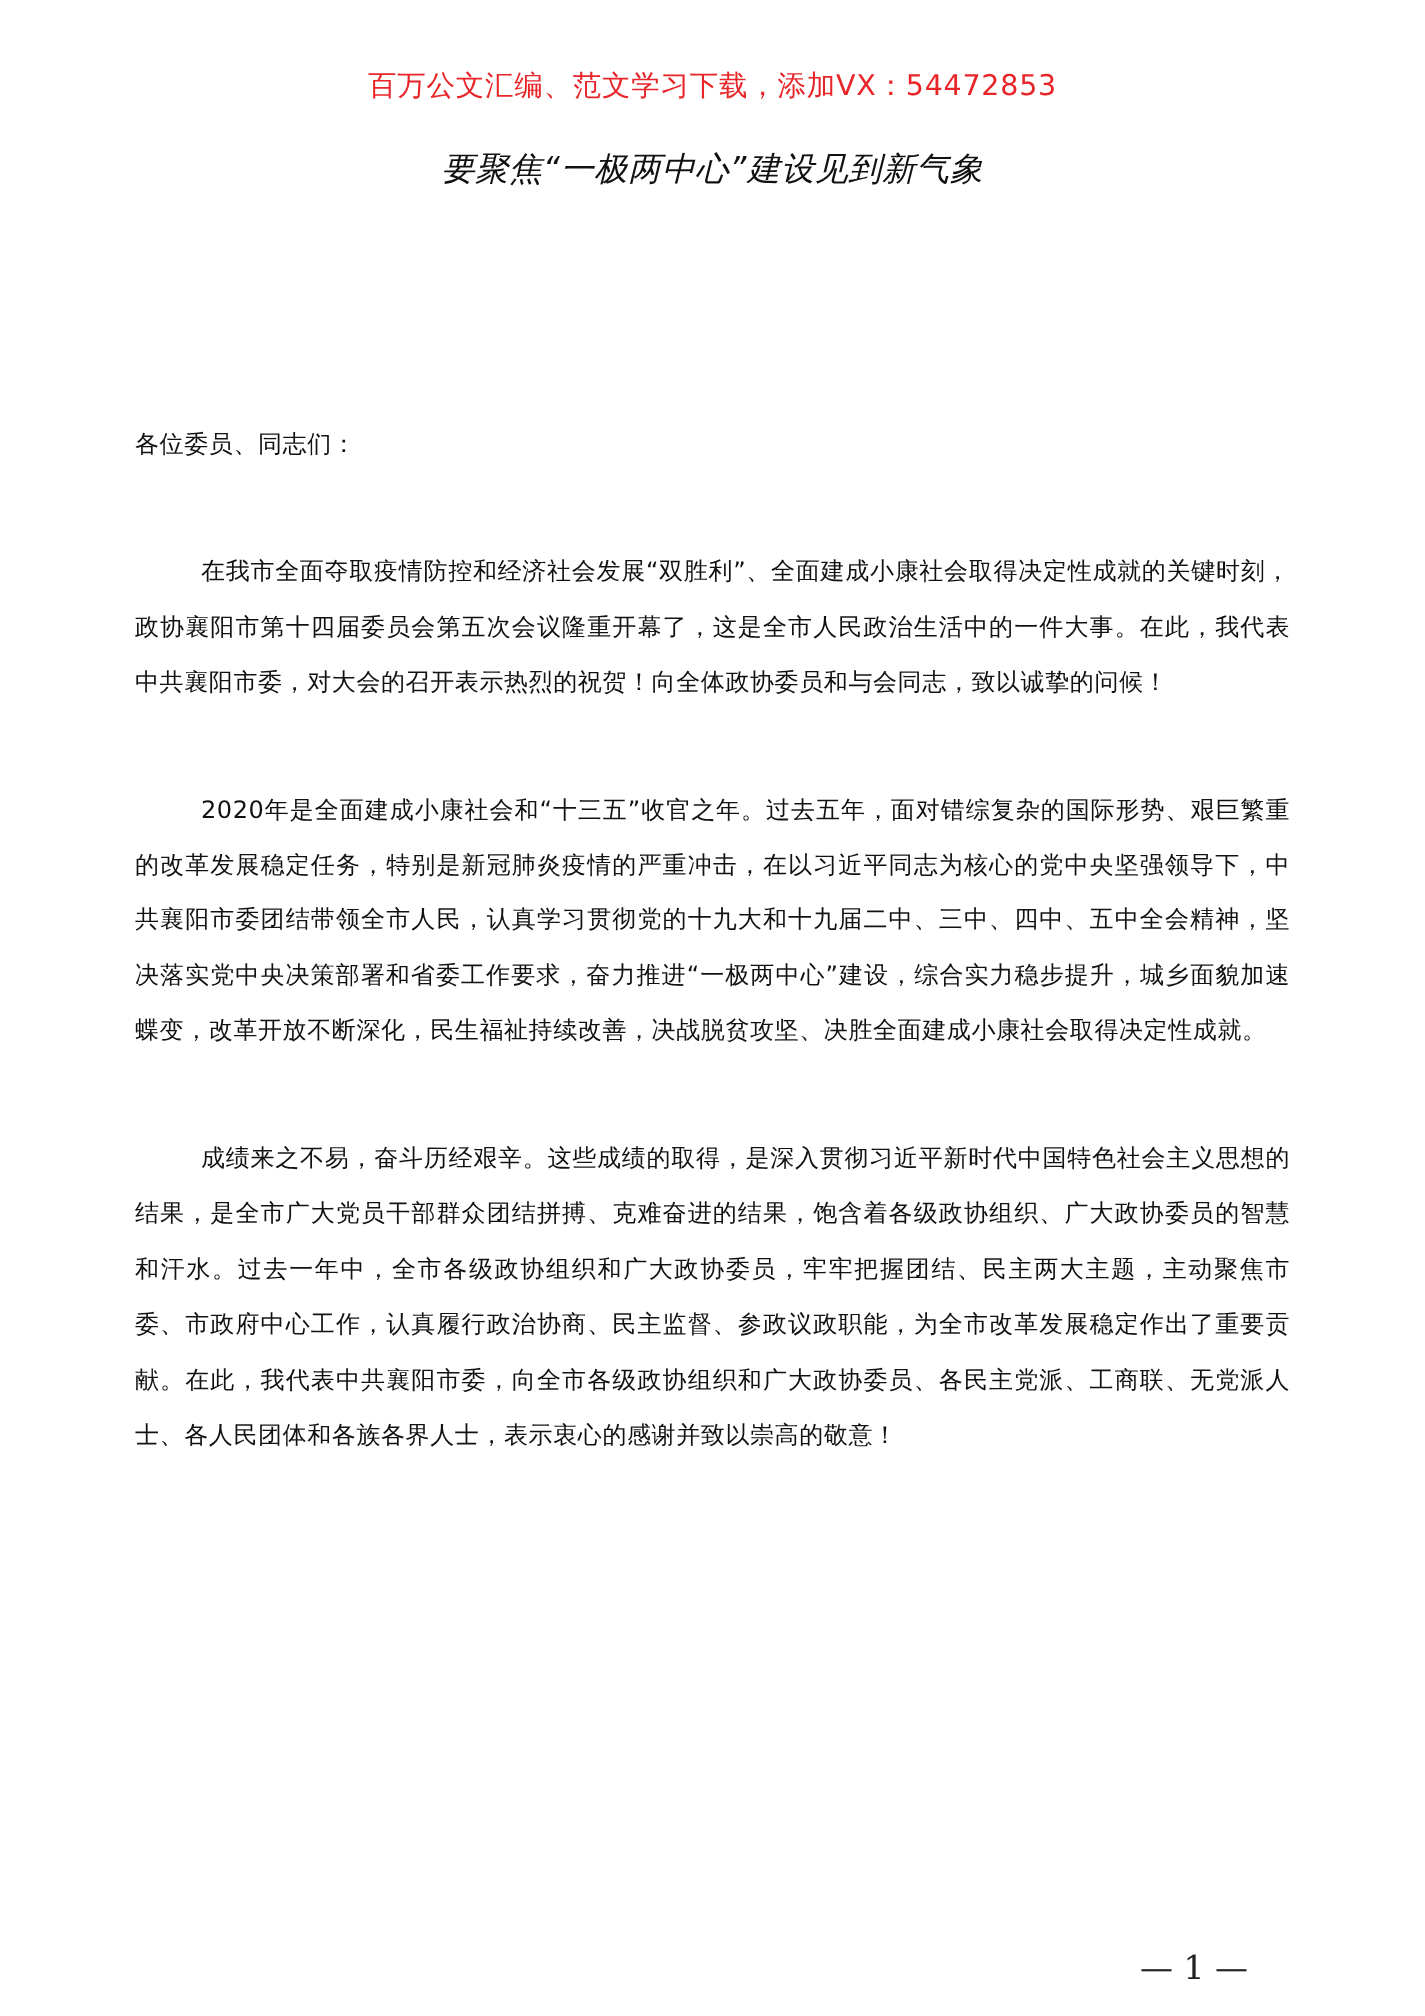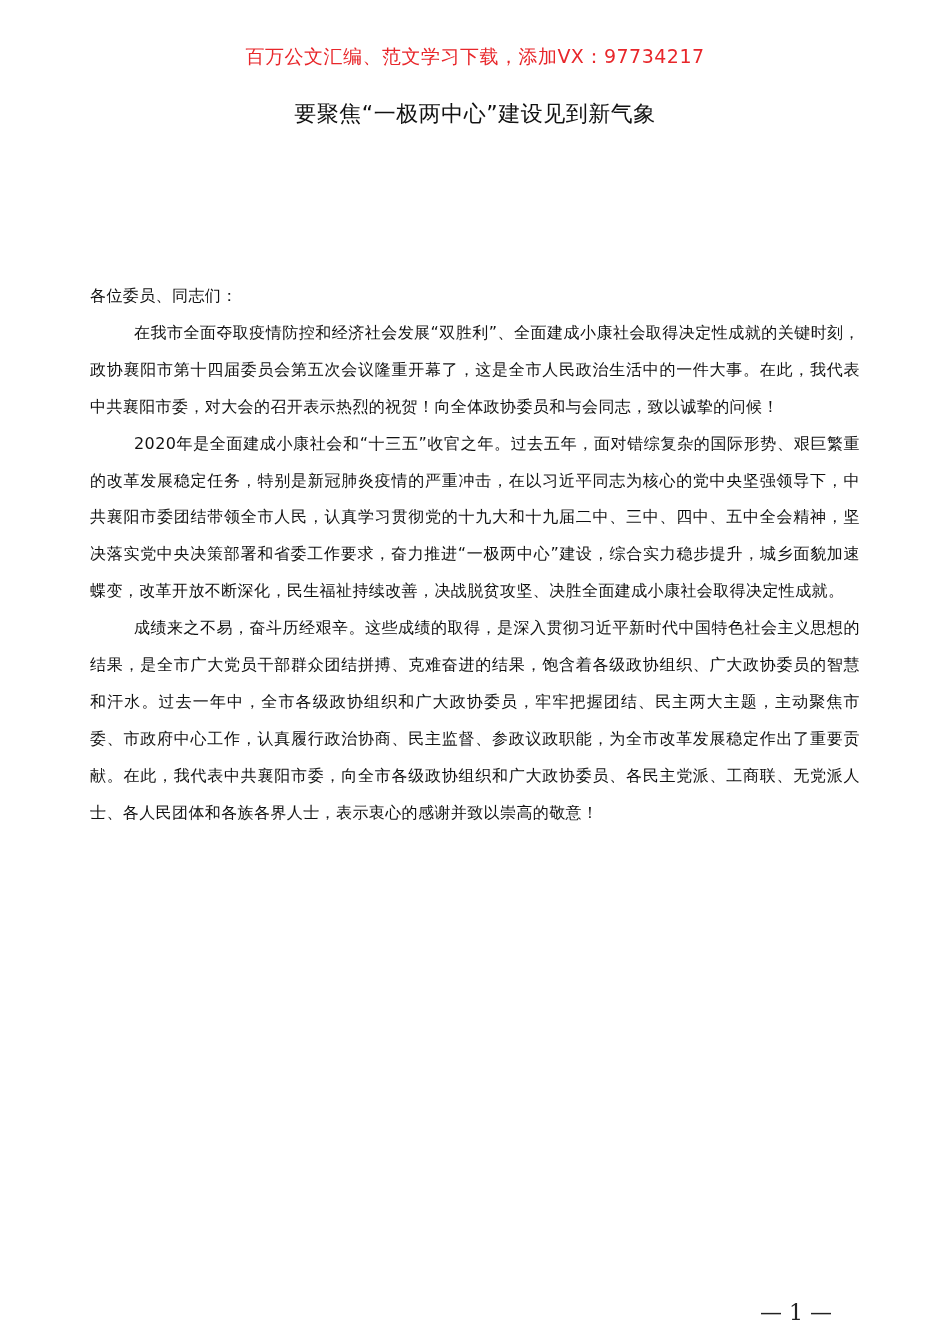--- a/index.html
+++ b/index.html
@@ -1,32 +1,32 @@
 <!DOCTYPE html>
 <html><head>
   <meta charset="utf-8">
   <style>
     html, body { margin: 0; padding: 0; background: #ffffff; }
     body { width: 950px; height: 1344px; position: relative; overflow: hidden;
       font-family: "DejaVu Sans", "Liberation Sans", sans-serif; color: #111; }
     .banner { position: absolute; top: 44px; left: 0; width: 950px; text-align: center;
       font-size: 19px; color: #e8262a; letter-spacing: 0.5px; }
     .heading { position: absolute; top: 96px; left: 0; width: 950px; text-align: center; }
-    .heading div { font-size: 22px; height: 36px; line-height: 36px; letter-spacing: 0.5px; }
+    .heading div { font-size: 22px; height: 36px; line-height: 36px; letter-spacing: 0.5px; font-style: italic; }
     .body { position: absolute; top: 278px; left: 90px; width: 770px; }
     .body p { margin: 0; font-size: 16px; line-height: 36.9px; text-align: justify;
       text-align-last: left; letter-spacing: 0.4px; }
-    .body p.indent { text-indent: 44px; }
+    .body p.indent { text-indent: 44px; margin-top: 48px; }
     .pageno { position: absolute; top: 1300px; left: 760px; font-family: "DejaVu Serif", serif;
       font-size: 22px; color: #222; }
   </style>
 </head>
 <body>
 
-<div class="banner">百万公文汇编、范文学习下载，添加VX：97734217</div>
+<div class="banner">百万公文汇编、范文学习下载，添加VX：54472853</div>
 
 <div class="heading">
   <div>要聚焦“一极两中心”建设见到新气象</div>
 </div>
 
 <div class="body">
   <p>各位委员、同志们：</p>
   <p class="indent">在我市全面夺取疫情防控和经济社会发展“双胜利”、全面建成小康社会取得决定性成就的关键时刻，政协襄阳市第十四届委员会第五次会议隆重开幕了，这是全市人民政治生活中的一件大事。在此，我代表中共襄阳市委，对大会的召开表示热烈的祝贺！向全体政协委员和与会同志，致以诚挚的问候！</p>
   <p class="indent">2020年是全面建成小康社会和“十三五”收官之年。过去五年，面对错综复杂的国际形势、艰巨繁重的改革发展稳定任务，特别是新冠肺炎疫情的严重冲击，在以习近平同志为核心的党中央坚强领导下，中共襄阳市委团结带领全市人民，认真学习贯彻党的十九大和十九届二中、三中、四中、五中全会精神，坚决落实党中央决策部署和省委工作要求，奋力推进“一极两中心”建设，综合实力稳步提升，城乡面貌加速蝶变，改革开放不断深化，民生福祉持续改善，决战脱贫攻坚、决胜全面建成小康社会取得决定性成就。</p>
   <p class="indent">成绩来之不易，奋斗历经艰辛。这些成绩的取得，是深入贯彻习近平新时代中国特色社会主义思想的结果，是全市广大党员干部群众团结拼搏、克难奋进的结果，饱含着各级政协组织、广大政协委员的智慧和汗水。过去一年中，全市各级政协组织和广大政协委员，牢牢把握团结、民主两大主题，主动聚焦市委、市政府中心工作，认真履行政治协商、民主监督、参政议政职能，为全市改革发展稳定作出了重要贡献。在此，我代表中共襄阳市委，向全市各级政协组织和广大政协委员、各民主党派、工商联、无党派人士、各人民团体和各族各界人士，表示衷心的感谢并致以崇高的敬意！</p>

